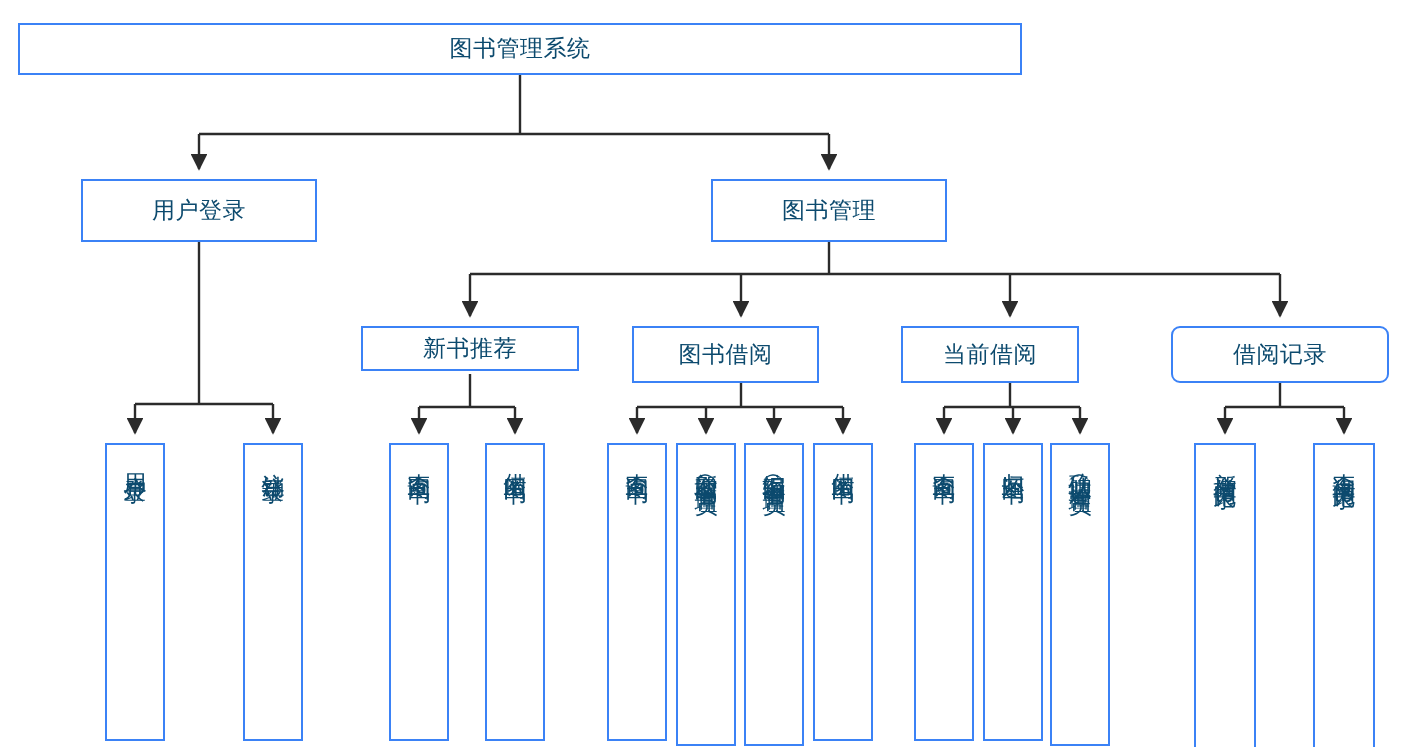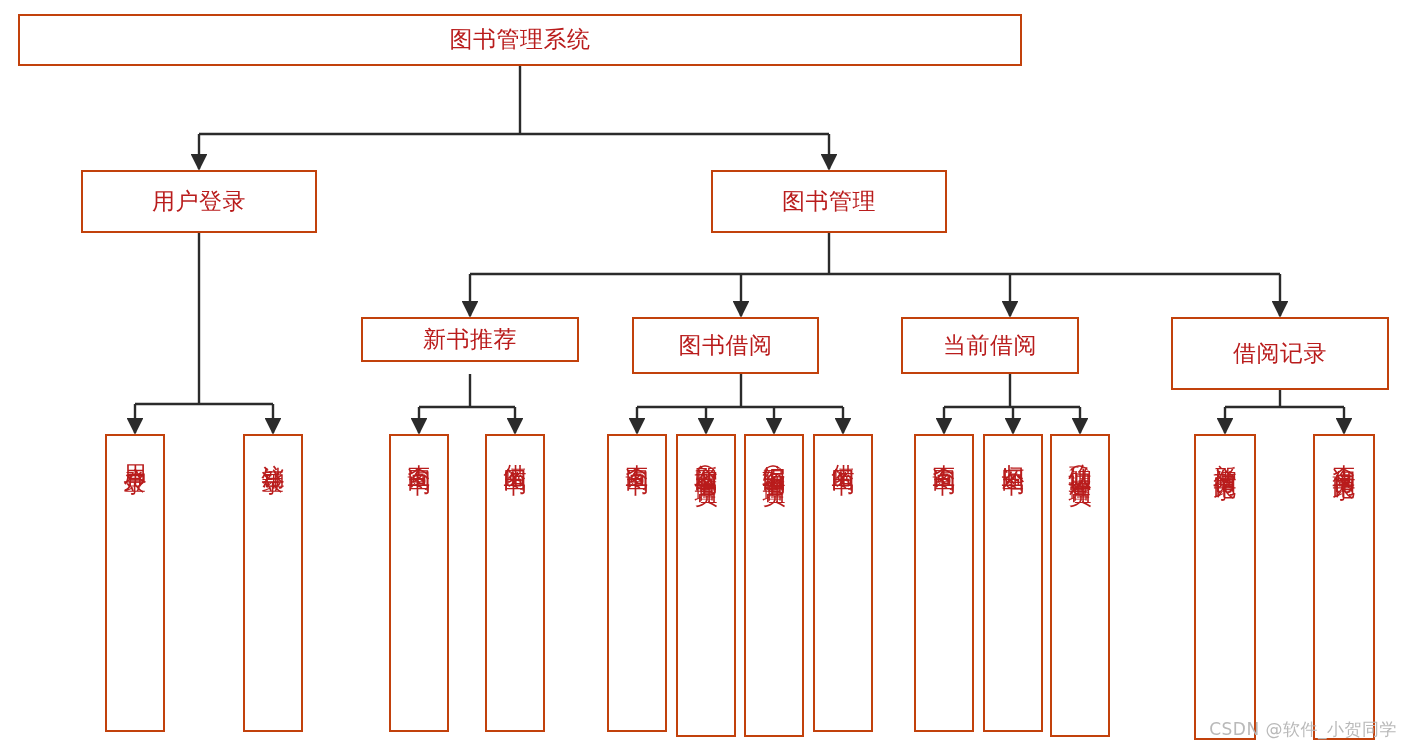--- a/index.html
+++ b/index.html
@@ -22,26 +22,27 @@
   svg.edges {
     position: absolute;
     left: 0;
     top: 0;
     width: 1405px;
     height: 747px;
   }
   .node {
     position: absolute;
     box-sizing: border-box;
-    border: 2px solid #c2410c;
+    border: 2px solid #3b82f6;
     background: #ffffff;
     display: flex;
     align-items: center;
     justify-content: center;
-    color: #b91c1c;
+    color: #0c4a6e;
+    margin-top: 9px;
   }
   .node .label {
     display: block;
     text-align: center;
     line-height: 1.18;
     letter-spacing: 0.5px;
   }
   .node.horizontal .label {
     writing-mode: horizontal-tb;
     font-size: 23px;
@@ -129,21 +130,21 @@
       </div>
       <div class="node horizontal" style="left: 361px; top: 317px; width: 218px; height: 45px;">
         <span class="label">新书推荐</span>
       </div>
       <div class="node horizontal" style="left: 632px; top: 317px; width: 187px; height: 57px;">
         <span class="label">图书借阅</span>
       </div>
       <div class="node horizontal" style="left: 901px; top: 317px; width: 178px; height: 57px;">
         <span class="label">当前借阅</span>
       </div>
-      <div class="node horizontal" style="left: 1171px; top: 317px; width: 218px; height: 73px;">
+      <div class="node horizontal" style="left: 1171px; top: 317px; width: 218px; height: 57px; border-radius: 9px;">
         <span class="label">借阅记录</span>
       </div>
       <div class="node vertical" style="left: 105px; top: 434px; width: 60px; height: 298px;">
         <span class="label">用户登录</span>
       </div>
       <div class="node vertical" style="left: 243px; top: 434px; width: 60px; height: 298px;">
         <span class="label">注销登录</span>
       </div>
       <div class="node vertical" style="left: 389px; top: 434px; width: 60px; height: 298px;">
         <span class="label">查询图书</span>
@@ -173,14 +174,13 @@
         <span class="label">确认归还（管理员）</span>
       </div>
       <div class="node vertical" style="left: 1194px; top: 434px; width: 62px; height: 306px;">
         <span class="label">新增借阅记录</span>
       </div>
       <div class="node vertical" style="left: 1313px; top: 434px; width: 62px; height: 306px;">
         <span class="label">查询借阅记录</span>
       </div>
     </div>
 
-  <div class="watermark">CSDN @软件_小贺同学</div>
 </div>
 
 </body></html>

